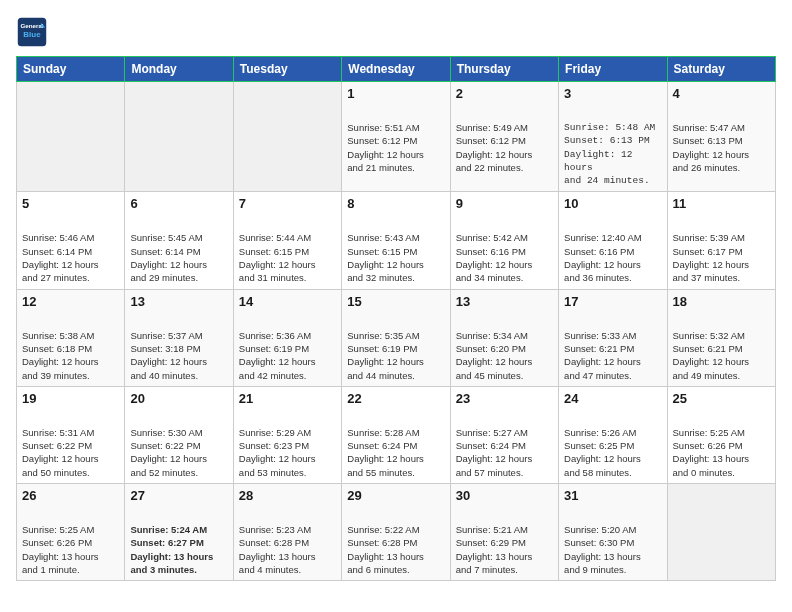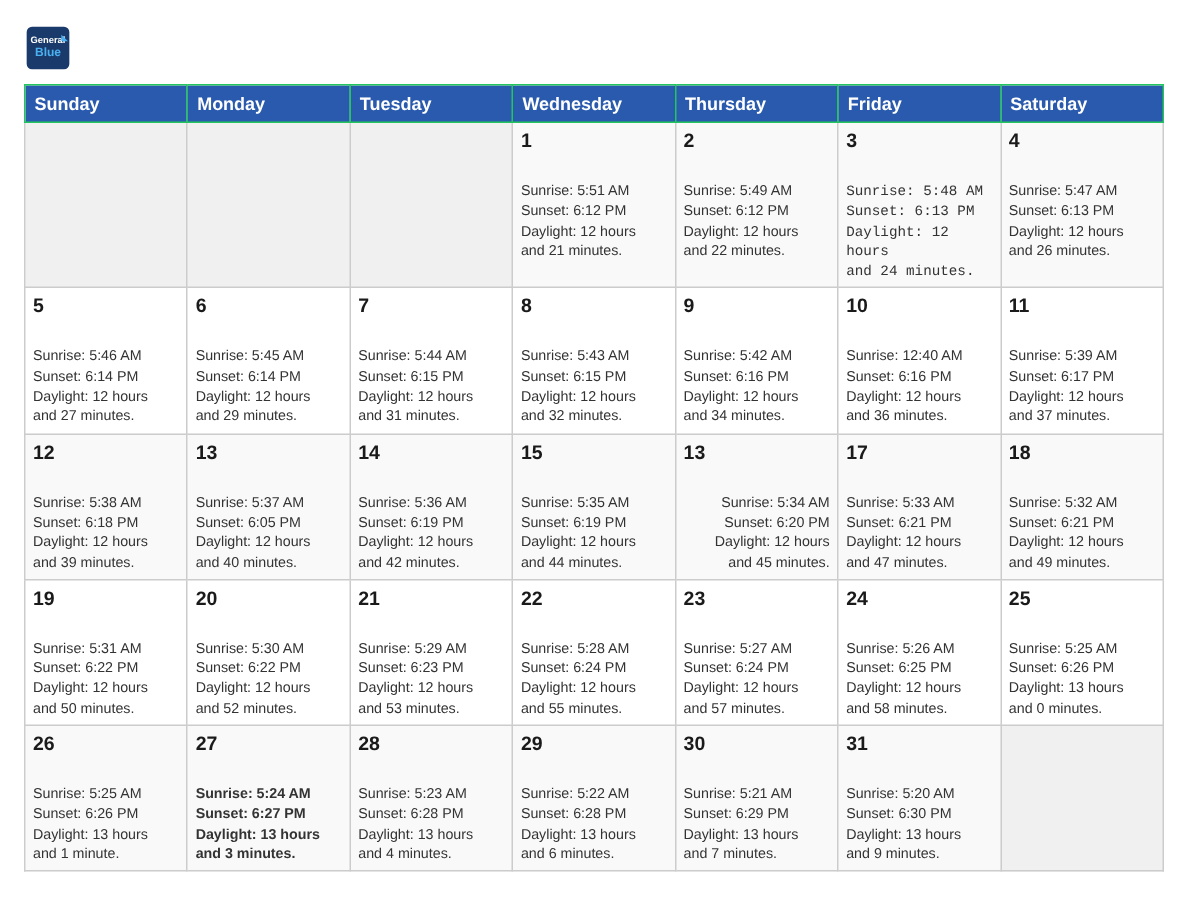--- a/index.html
+++ b/index.html
@@ -210,41 +210,41 @@
         <td>
           <span class="day-num">12</span>
           <div class="day-info" style="white-space: pre-line;">Sunrise: 5:38 AM
 Sunset: 6:18 PM
 Daylight: 12 hours
 and 39 minutes.</div>
         </td>
         <td>
           <span class="day-num">13</span>
           <div class="day-info" style="white-space: pre-line;">Sunrise: 5:37 AM
-Sunset: 6:05 PM
+Sunset: 3:18 PM
 Daylight: 12 hours
 and 40 minutes.</div>
         </td>
         <td>
           <span class="day-num">14</span>
           <div class="day-info" style="white-space: pre-line;">Sunrise: 5:36 AM
 Sunset: 6:19 PM
 Daylight: 12 hours
 and 42 minutes.</div>
         </td>
         <td>
           <span class="day-num">15</span>
           <div class="day-info" style="white-space: pre-line;">Sunrise: 5:35 AM
 Sunset: 6:19 PM
 Daylight: 12 hours
 and 44 minutes.</div>
         </td>
         <td>
           <span class="day-num">13</span>
-          <div class="day-info" style="white-space: pre-line; text-align: right;">Sunrise: 5:34 AM
+          <div class="day-info" style="white-space: pre-line;">Sunrise: 5:34 AM
 Sunset: 6:20 PM
 Daylight: 12 hours
 and 45 minutes.</div>
         </td>
         <td>
           <span class="day-num">17</span>
           <div class="day-info" style="white-space: pre-line;">Sunrise: 5:33 AM
 Sunset: 6:21 PM
 Daylight: 12 hours
 and 47 minutes.</div>

